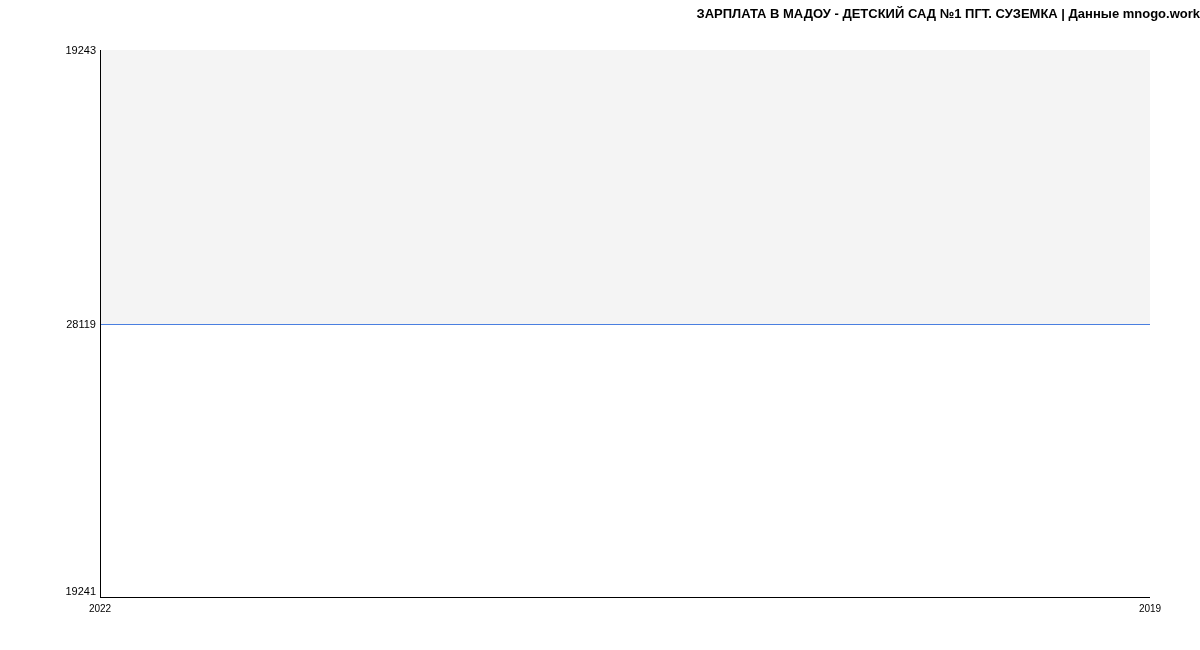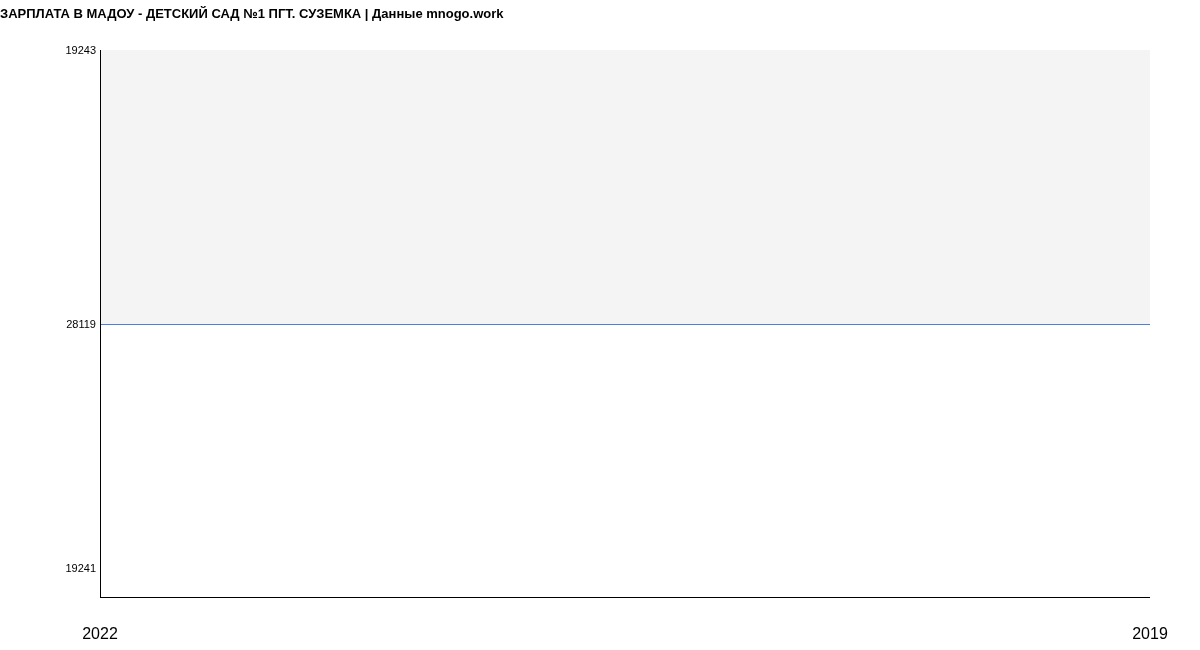--- a/index.html
+++ b/index.html
@@ -9,21 +9,21 @@
       background: #ffffff;
       font-family: Verdana, Geneva, sans-serif;
       position: relative;
       overflow: hidden;
     }
     .title {
       position: absolute;
       top: 6px;
       left: 0;
       right: 0;
-      text-align: left;
+      text-align: right;
       font-size: 13px;
       font-weight: bold;
       color: #000000;
     }
     .plot-area {
       position: absolute;
       left: 100px;
       top: 50px;
       width: 1050px;
       height: 548px;
@@ -49,34 +49,34 @@
     }
     .y-tick {
       position: absolute;
       right: 1104px;
       font-size: 11px;
       color: #000000;
       transform: translateY(-50%);
     }
     .x-tick {
       position: absolute;
-      top: 625px;
-      font-size: 16px;
+      top: 603px;
+      font-size: 10px;
       color: #000000;
       transform: translateX(-50%);
     }
   </style>
 </head>
 <body>
 
 <div class="title">ЗАРПЛАТА В МАДОУ - ДЕТСКИЙ САД №1 ПГТ. СУЗЕМКА | Данные mnogo.work</div>
 
 <div class="plot-area">
   <div class="shade-top"></div>
   <div class="line"></div>
 </div>
 
 <div class="y-tick" style="top:50px;margin-left:16px;">19243</div>
 <div class="y-tick" style="top:324px;">28119</div>
-<div class="y-tick" style="top:568px;">19241</div>
+<div class="y-tick" style="top:591px;">19241</div>
 
 <div class="x-tick" style="left:100px;">2022</div>
 <div class="x-tick" style="left:1150px;">2019</div>
 
 </body></html>

